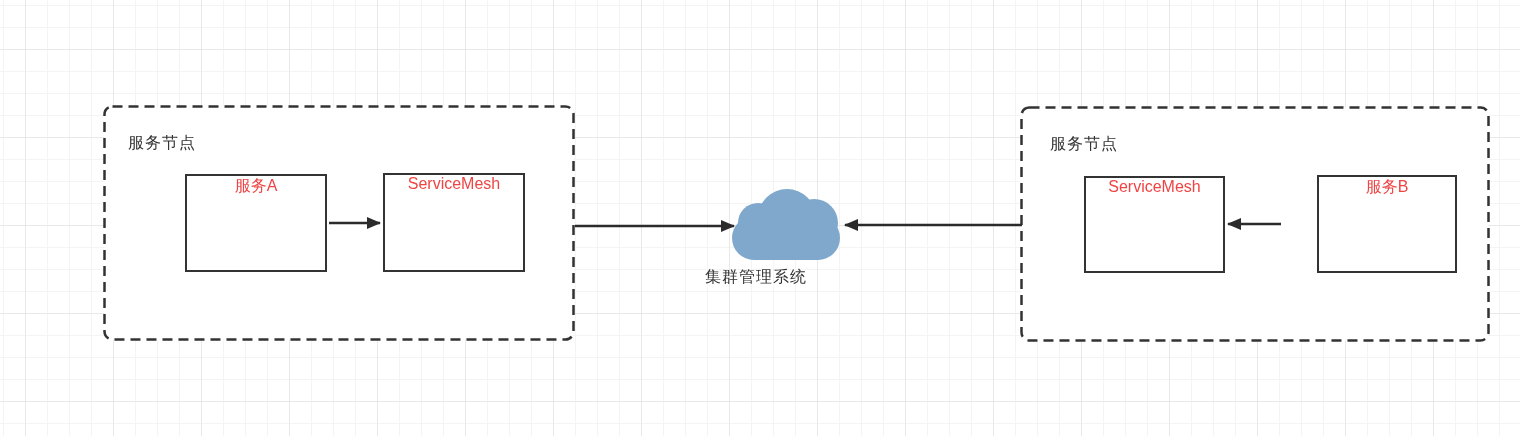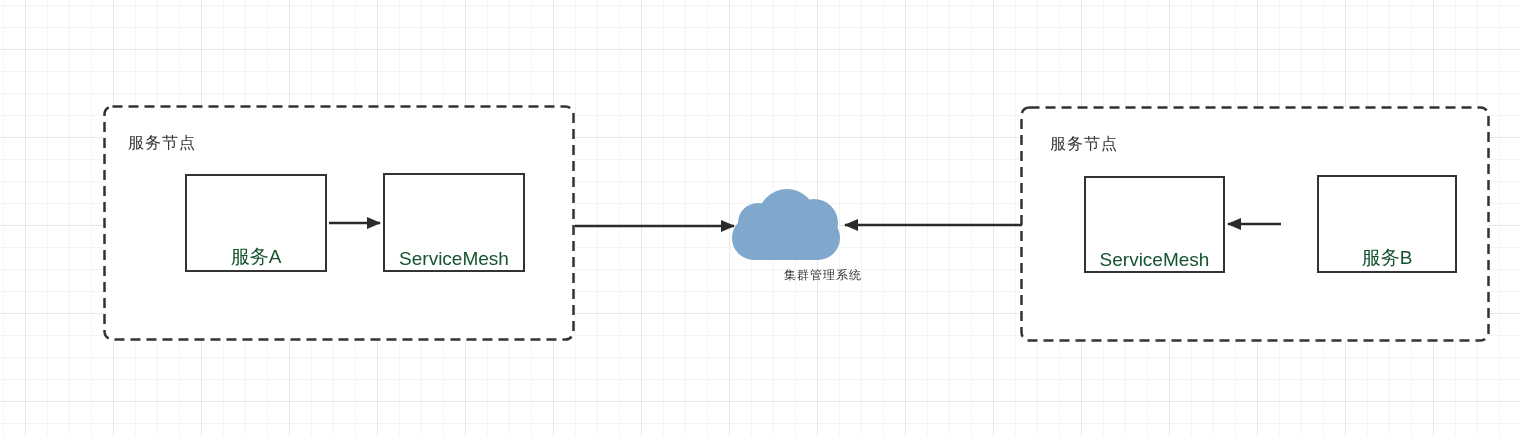--- a/index.html
+++ b/index.html
@@ -32,46 +32,46 @@
     color: #333333;
     letter-spacing: 1px;
     white-space: nowrap;
   }
   .shape-box {
     position: absolute;
     box-sizing: border-box;
     background: #ffffff;
     border: 2px solid #333333;
     display: flex;
-    align-items: flex-end;
+    align-items: flex-start;
     justify-content: center;
-    font-size: 19px;
-    color: #14532d;
+    font-size: 16px;
+    color: #ef4444;
     white-space: nowrap;
   }
   .cloud {
     position: absolute;
     left: 732px; top: 189px;
     width: 108px; height: 71px;
   }
   .cloud .puff {
     position: absolute;
     background: #7fa8cc;
     border-radius: 50%;
   }
   .cloud .puff-left  { left: 6px;  top: 14px; width: 40px; height: 40px; }
   .cloud .puff-big   { left: 26px; top: 0;    width: 58px; height: 58px; }
   .cloud .puff-right { left: 58px; top: 10px; width: 48px; height: 48px; }
   .cloud .puff-base  { left: 0; bottom: 0; width: 108px; height: 44px; border-radius: 22px; }
   .cloud-label {
     position: absolute;
-    left: 747px; top: 267px;
+    left: 680px; top: 267px;
     width: 152px;
     text-align: center;
-    font-size: 12px;
+    font-size: 16px;
     color: #333333;
     letter-spacing: 1px;
   }
 </style>
 </head>
 <body>
 
 <div class="canvas">
 
   <svg class="overlay" viewBox="0 0 1520 436" xmlns="http://www.w3.org/2000/svg">

